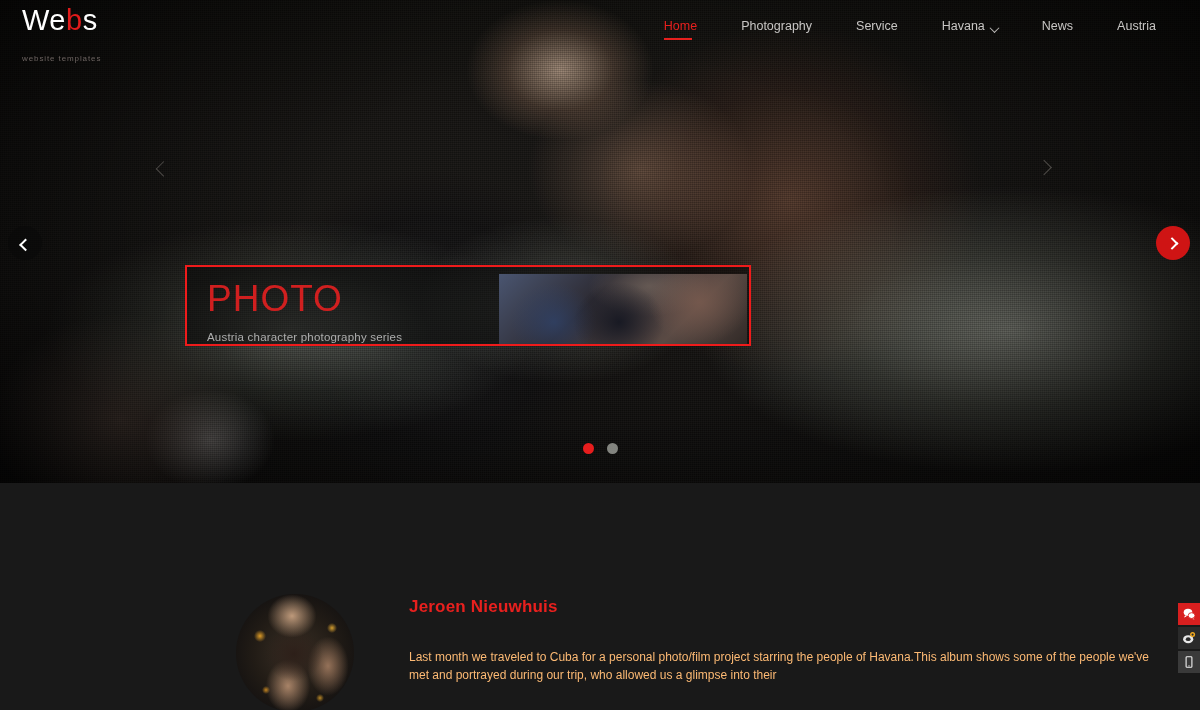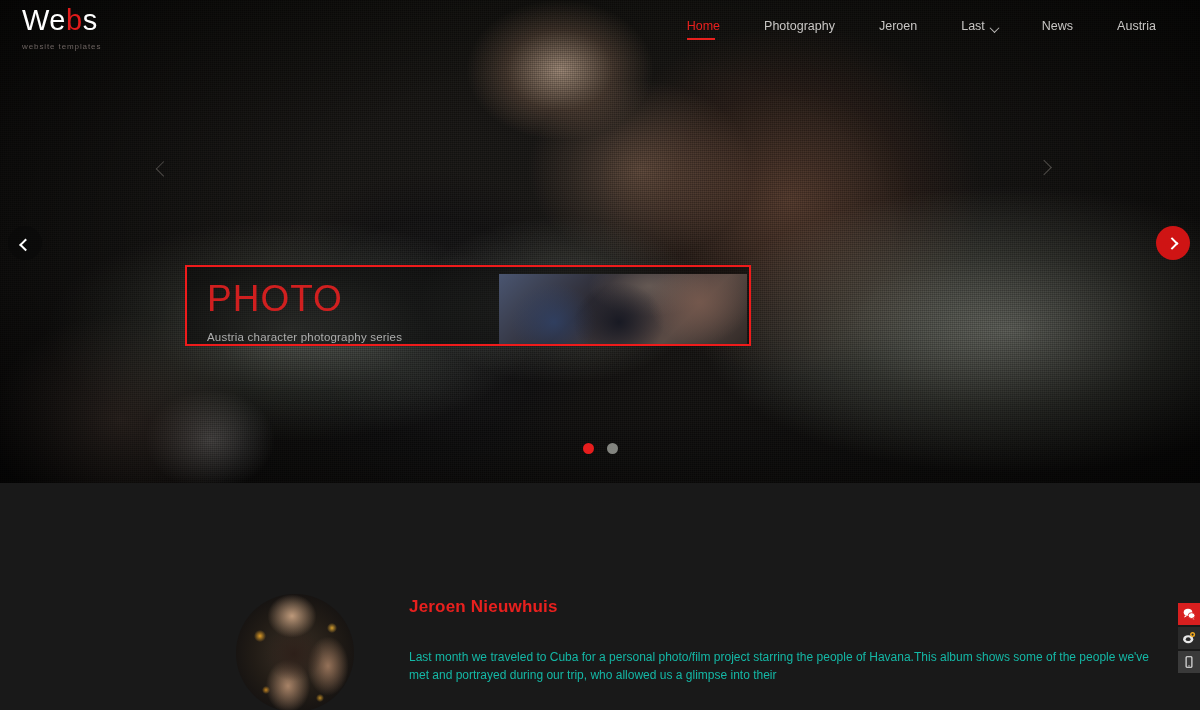--- a/index.html
+++ b/index.html
@@ -56,21 +56,21 @@
     position:absolute; left:0; top:0; width:1200px; height:54px;
     z-index:40; display:flex; align-items:flex-start;
   }
   .logo { position:absolute; left:22px; top:6px; line-height:1; }
   .logo-main {
     font-size:29px; font-weight:400; color:#ffffff; letter-spacing:0.5px;
     font-family:Liberation Sans, sans-serif;
   }
   .logo-main .accent { color:#e01b1b; }
   .logo-sub {
-    margin-top:8px; font-size:8px; color:#6d6461; letter-spacing:0.9px;
+    margin-top:20px; font-size:8px; color:#6d6461; letter-spacing:0.9px;
   }
   .nav {
     position:absolute; right:22px; top:19px;
     display:flex; align-items:center; gap:0;
   }
   .nav-item {
     position:relative;
     font-size:12.5px; color:#c8c6c4; padding:0 22px;
     cursor:pointer; white-space:nowrap;
     display:flex; align-items:flex-end; gap:6px;
@@ -175,21 +175,21 @@
   }
 
   .t-body { position:absolute; left:409px; top:598px; width:700px; }
   .t-name {
     font-size:17px; color:#e8201e; letter-spacing:0.2px; line-height:1.1;font-weight:bold;
   }
   .t-role {
     margin-top:9px; font-size:11.5px; color:#7e7c7a; letter-spacing:0.1px;
   }
   .t-text {
-    margin-top:31px; font-size:12px; color:#14b8a6; line-height:18px;
+    margin-top:31px; font-size:12px; color:#fdba74; line-height:18px;
     width:760px;
   }
 
   
   .side-bar {
     position:absolute; right:0; top:603px; width:22px; z-index:60;
   }
   .side-btn {
     width:22px; height:22px; display:flex; align-items:center; justify-content:center;
     cursor:pointer; margin-bottom:2px;
@@ -217,24 +217,24 @@
     </div>
 
     <div class="nav">
       <div class="nav-item active">
         <span>Home</span>
       </div>
       <div class="nav-item">
         <span>Photography</span>
       </div>
       <div class="nav-item">
-        <span>Jeroen</span>
-      </div>
-      <div class="nav-item">
-        <span>Last</span>
+        <span>Service</span>
+      </div>
+      <div class="nav-item">
+        <span>Havana</span>
         <span class="chev-down"></span>
       </div>
       <div class="nav-item">
         <span>News</span>
       </div>
       <div class="nav-item">
         <span>Austria</span>
       </div>
     </div>
   </div>

